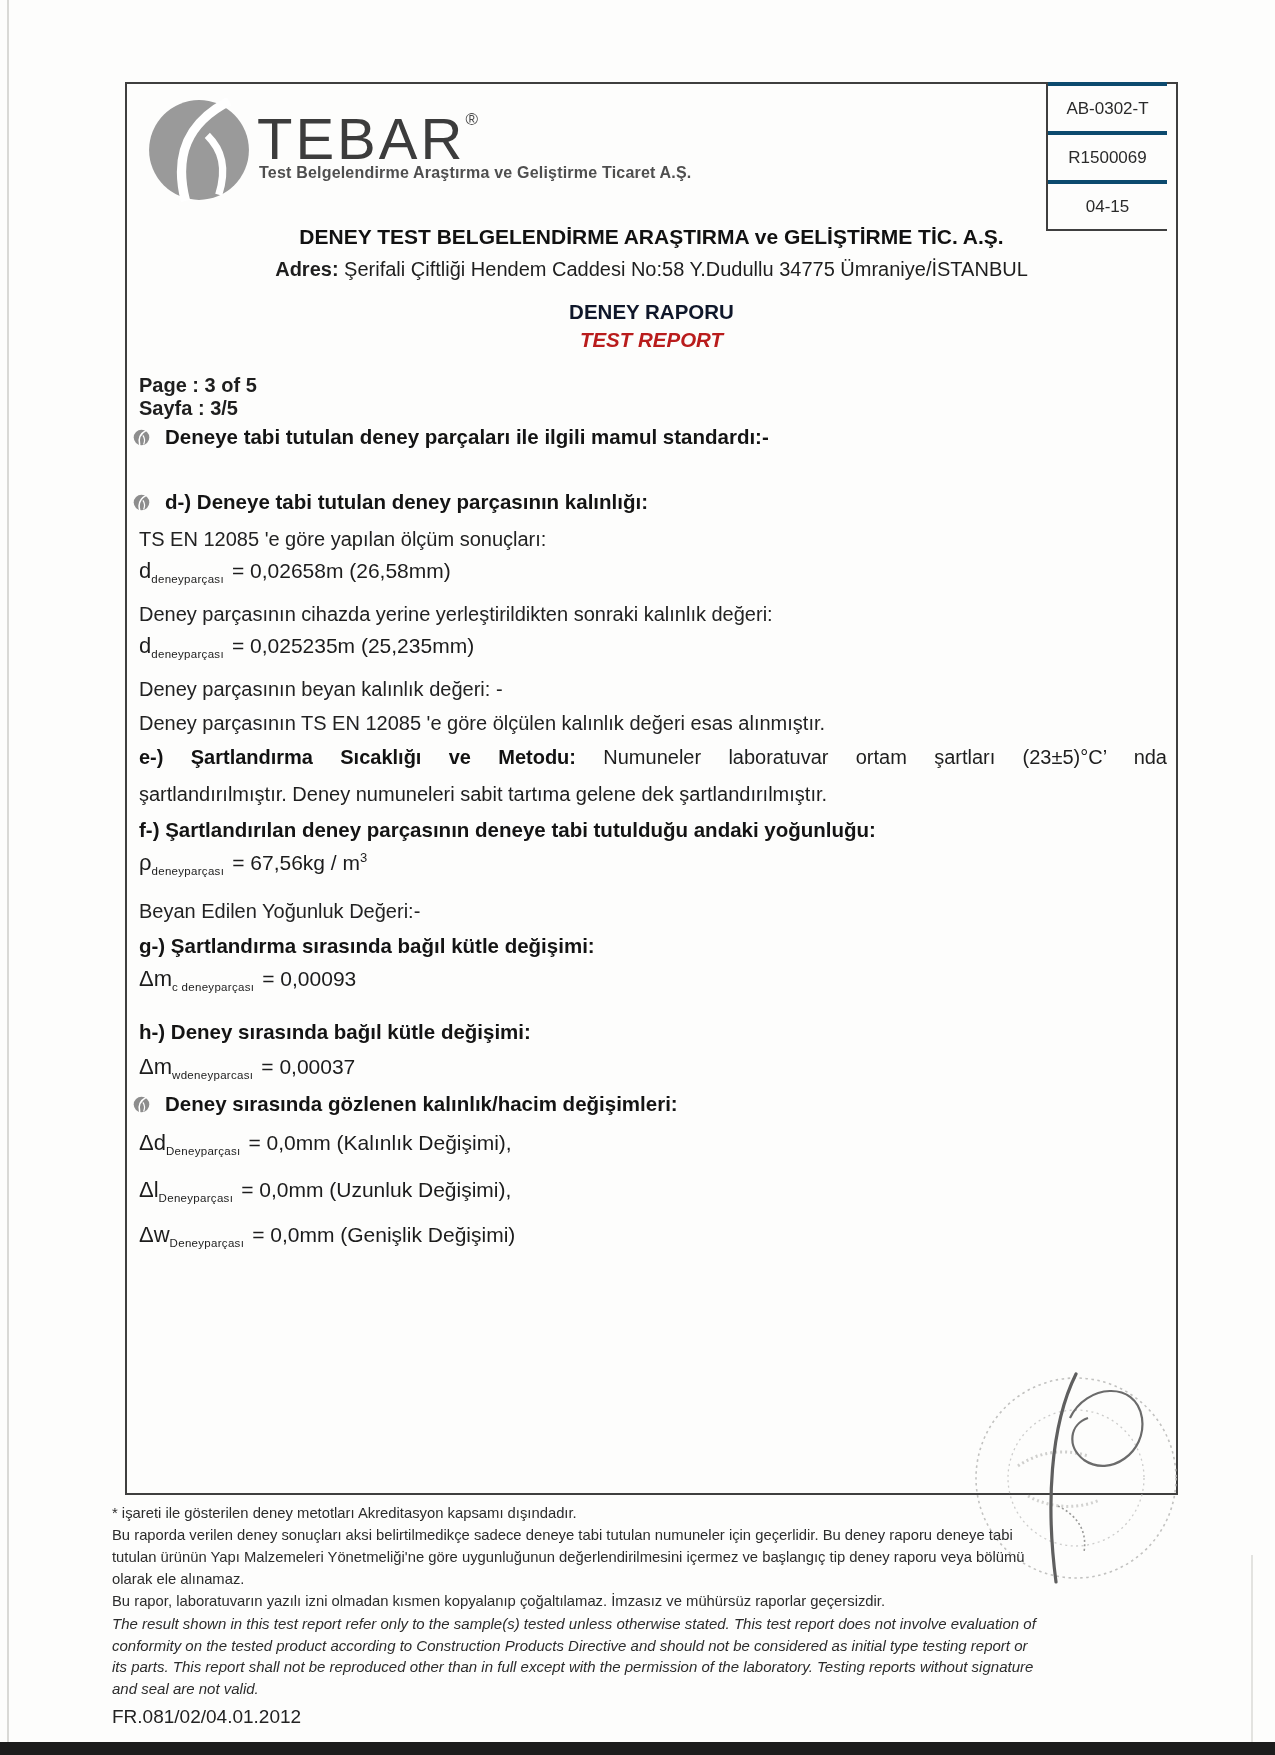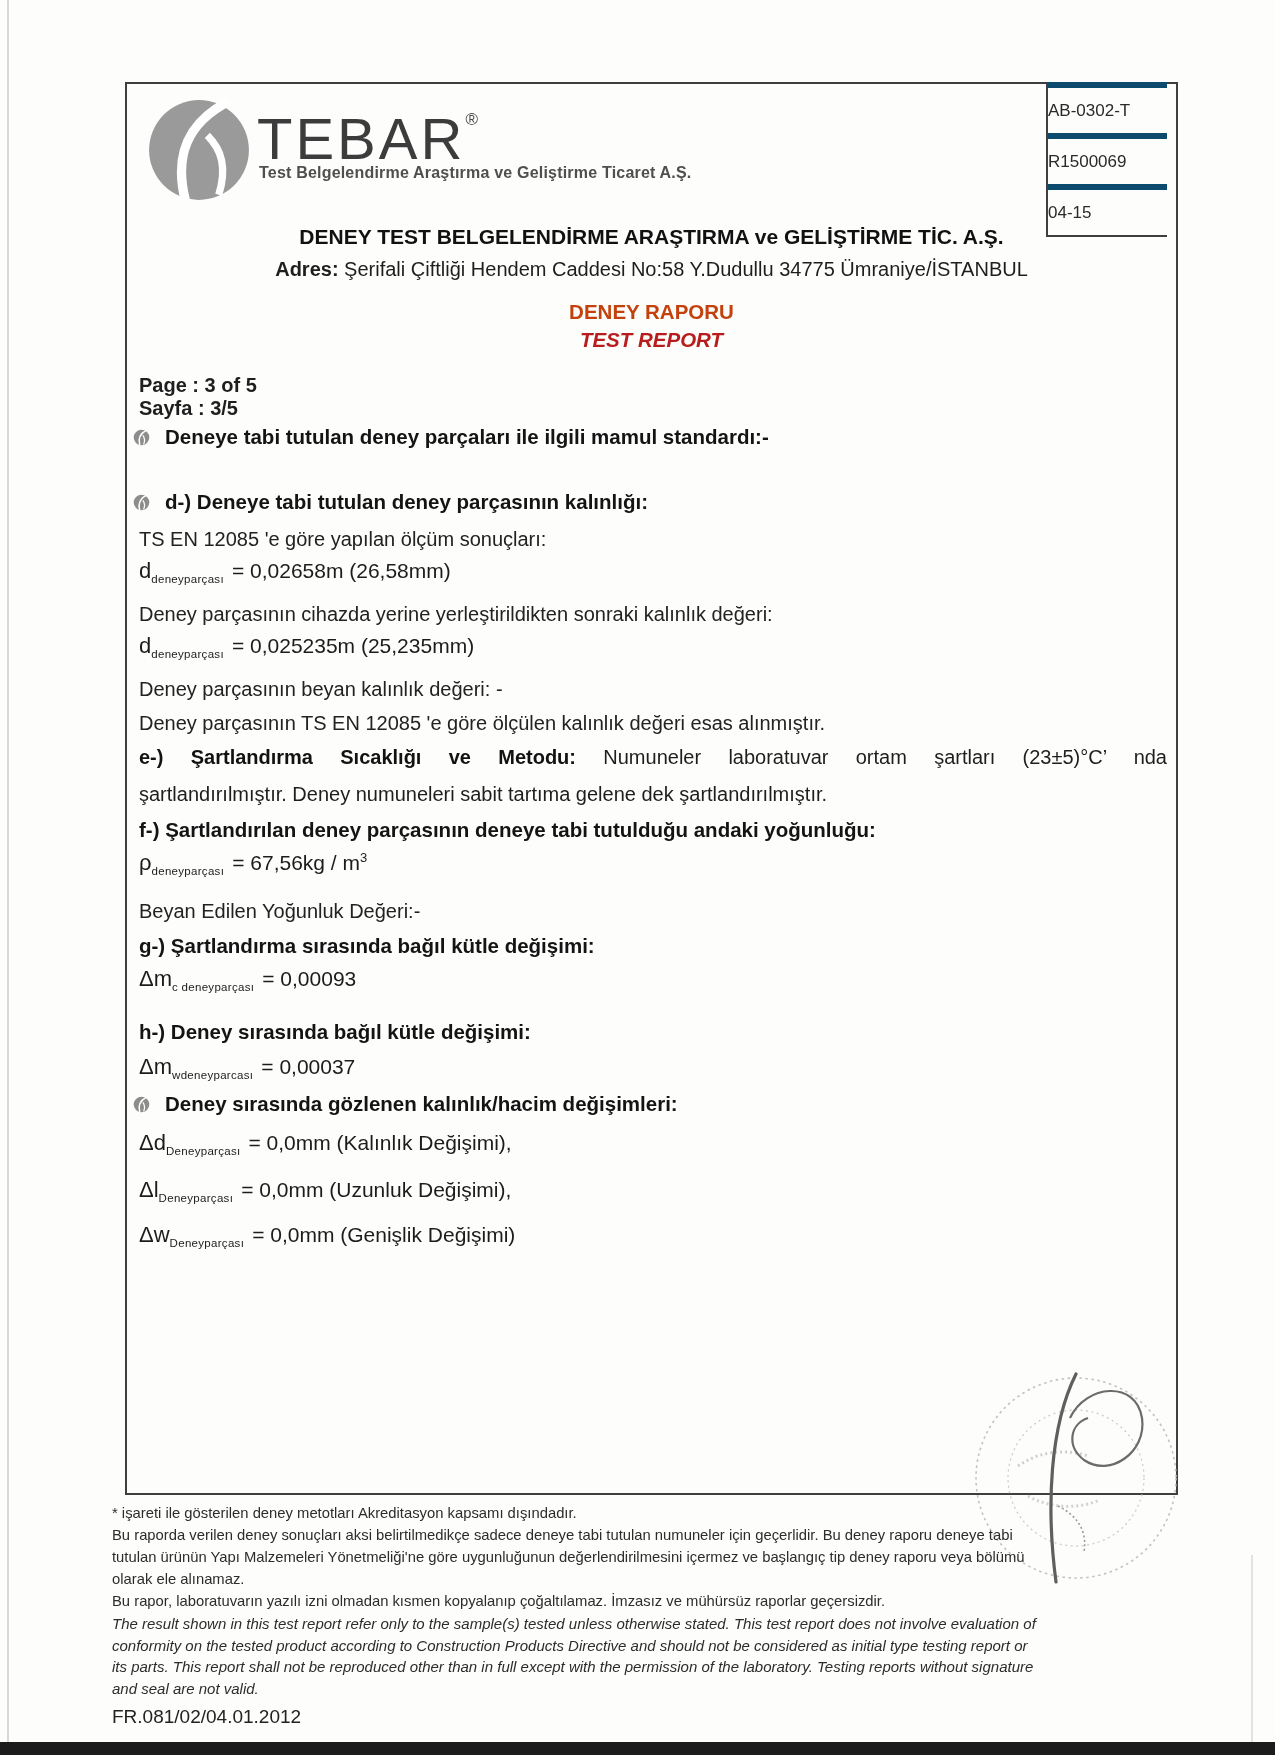--- a/index.html
+++ b/index.html
@@ -17,22 +17,22 @@
     border:2px solid #3f3f3f;background:transparent;
   }
   
   .logo-globe{position:absolute;left:20px;top:14px;width:104px;height:104px;}
   .logo-text{position:absolute;left:130px;top:26px;font-size:58px;color:#3c3c3c;letter-spacing:3px;font-weight:500;line-height:1;}
   .logo-reg{font-size:17px;vertical-align:34px;letter-spacing:0;color:#4a4a4a;}
   .logo-tagline{position:absolute;left:132px;top:80px;font-size:16px;color:#4f4f4f;letter-spacing:0.2px;font-weight:bold;}
 
   .code-table{position:absolute;left:919px;top:-2px;width:119px;border-left:2px solid #3f3f3f;}
   .code-cell{
-    height:45px;line-height:45px;font-size:17px;color:#2a2a2a;
-    border-bottom:2px solid #3f3f3f;border-top:6px solid #0c4a6e;margin-top:-2px;
+    height:45px;line-height:45px;text-align:center;font-size:17px;color:#2a2a2a;
+    border-bottom:2px solid #3f3f3f;border-top:4px solid #0c4a6e;margin-top:-2px;
   }
   .code-cell:first-child{margin-top:0;}
 
   .line{position:absolute;left:12px;white-space:nowrap;}
   .center{left:0;width:100%;text-align:center;}
   .b{font-weight:bold;}
   .it{font-style:italic;}
   .t21{font-size:21px;}
   .t20{font-size:20px;}
   .body-line{font-size:20px;color:#222;}
@@ -76,21 +76,21 @@
     <div class="logo-tagline">Test Belgelendirme Araştırma ve Geliştirme Ticaret  A.Ş.</div>
 
     <div class="code-table">
       <div class="code-cell">AB-0302-T</div>
       <div class="code-cell">R1500069</div>
       <div class="code-cell">04-15</div>
     </div>
 
     <div class="line center b t21" style="top:141px;color:#111;">DENEY TEST BELGELENDİRME ARAŞTIRMA ve GELİŞTİRME TİC. A.Ş.</div>
     <div class="line center t20" style="top:174px;"><span class="b">Adres:</span><span> Şerifali Çiftliği Hendem Caddesi No:58 Y.Dudullu 34775 Ümraniye/İSTANBUL</span></div>
-    <div class="line center b" style="top:216px;font-size:20.5px;color:#c2410c;">DENEY RAPORU</div>
+    <div class="line center b" style="top:216px;font-size:20.5px;color:#0f172a;">DENEY RAPORU</div>
     <div class="line center b it" style="top:244px;font-size:20.5px;color:#b91c1c;">TEST REPORT</div>
     <div class="line b t20" style="top:266px;margin-top:47px;">Sayfa : 3/5</div>
     <div class="line b t20" style="top:290px;">Page  : 3 of 5</div>
 
     <div class="line bullet-row" style="top:341px;left:6px;">
       <svg class="bullet-icon" viewBox="0 0 24 24">
           <circle cx="12" cy="12" r="11" fill="#8d8d8d"></circle>
           <path d="M19 1.5 C 9 7, 7 14, 9.5 22.5" stroke="#fff" stroke-width="2.2" fill="none"></path>
           <path d="M14 9 C 16.5 12.5, 17 17, 15 22" stroke="#fff" stroke-width="1.7" fill="none"></path>
         </svg>

